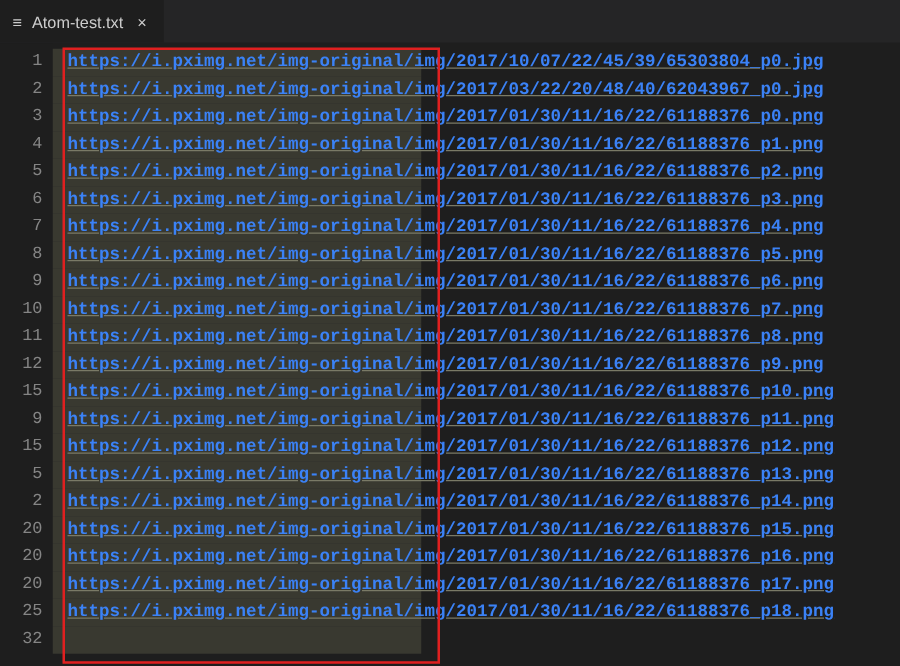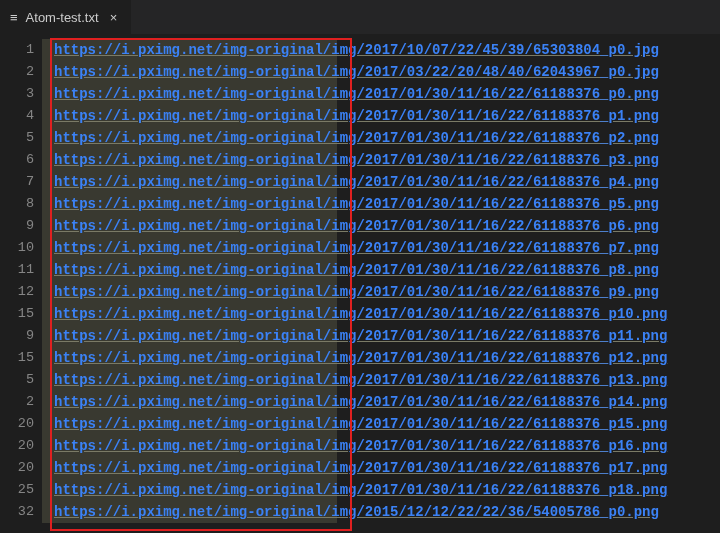--- a/index.html
+++ b/index.html
@@ -167,17 +167,16 @@
       <div class="line" style="position: relative; z-index: 2;"><span class="url">https://i.pximg.net/img-original/img/2017/01/30/11/16/22/61188376_p9.png</span></div>
       <div class="line" style="position: relative; z-index: 2;"><span class="url">https://i.pximg.net/img-original/img/2017/01/30/11/16/22/61188376_p10.png</span></div>
       <div class="line" style="position: relative; z-index: 2;"><span class="url">https://i.pximg.net/img-original/img/2017/01/30/11/16/22/61188376_p11.png</span></div>
       <div class="line" style="position: relative; z-index: 2;"><span class="url">https://i.pximg.net/img-original/img/2017/01/30/11/16/22/61188376_p12.png</span></div>
       <div class="line" style="position: relative; z-index: 2;"><span class="url">https://i.pximg.net/img-original/img/2017/01/30/11/16/22/61188376_p13.png</span></div>
       <div class="line" style="position: relative; z-index: 2;"><span class="url">https://i.pximg.net/img-original/img/2017/01/30/11/16/22/61188376_p14.png</span></div>
       <div class="line" style="position: relative; z-index: 2;"><span class="url">https://i.pximg.net/img-original/img/2017/01/30/11/16/22/61188376_p15.png</span></div>
       <div class="line" style="position: relative; z-index: 2;"><span class="url">https://i.pximg.net/img-original/img/2017/01/30/11/16/22/61188376_p16.png</span></div>
       <div class="line" style="position: relative; z-index: 2;"><span class="url">https://i.pximg.net/img-original/img/2017/01/30/11/16/22/61188376_p17.png</span></div>
       <div class="line" style="position: relative; z-index: 2;"><span class="url">https://i.pximg.net/img-original/img/2017/01/30/11/16/22/61188376_p18.png</span></div>
-      <div class="line" style="position: relative; z-index: 2;"><span class="url">https://i.pximg.net/img-original/img/2015/12/12/22/22/36/54005786_p0.png</span></div>
     </div>
 </div>
 
 <div class="highlight-box"></div>
 
 </body></html>

